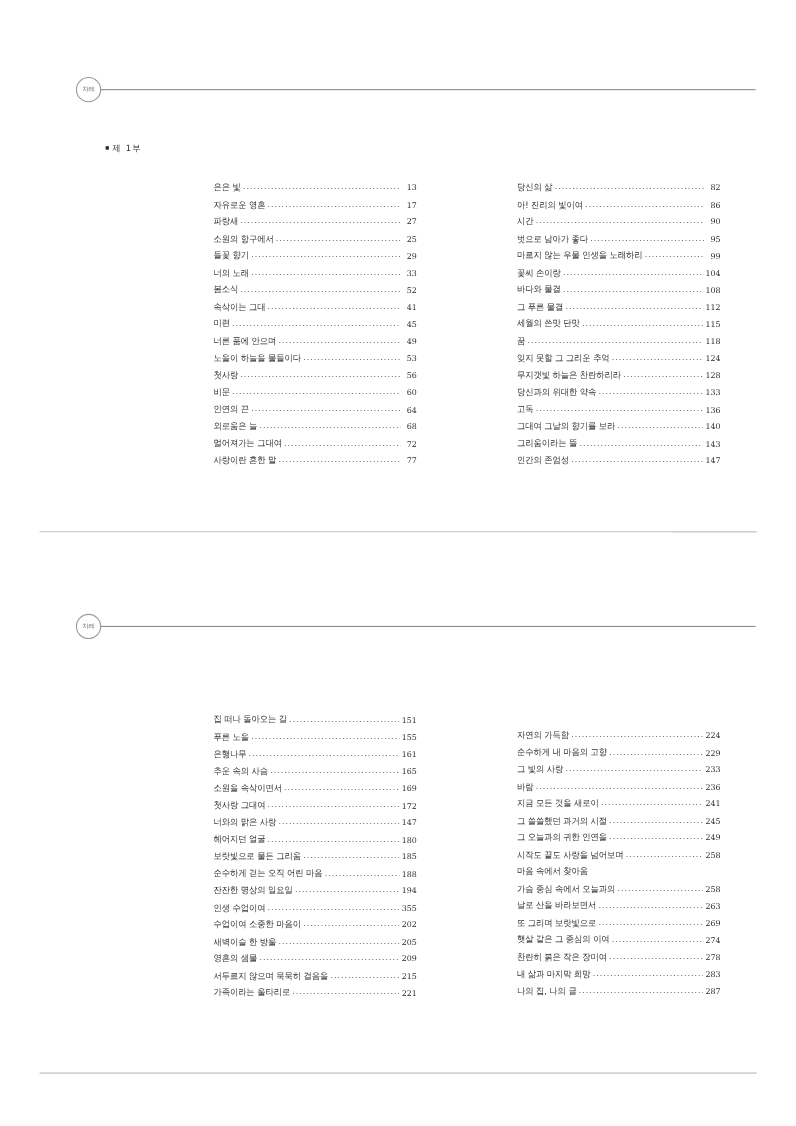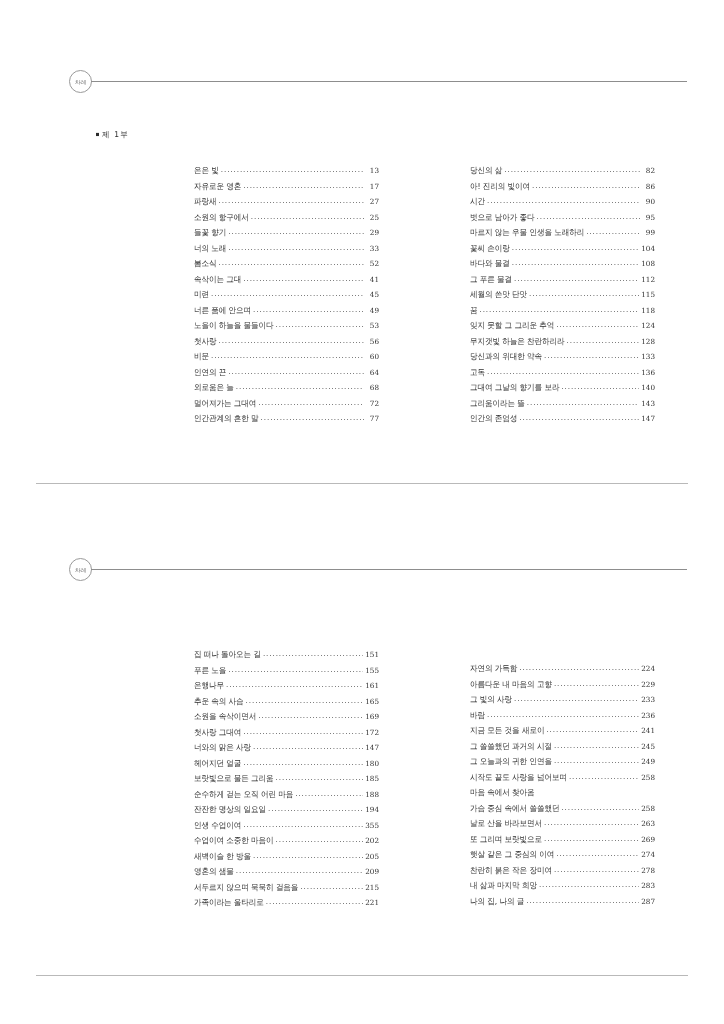--- a/index.html
+++ b/index.html
@@ -229,21 +229,21 @@
         <span class="toc-label">외로움은 늘</span>
         <span class="toc-leader"></span>
         <span class="toc-page">68</span>
       </div>
       <div class="toc-entry">
         <span class="toc-label">멀어져가는 그대여</span>
         <span class="toc-leader"></span>
         <span class="toc-page">72</span>
       </div>
       <div class="toc-entry">
-        <span class="toc-label">인간관계의 흔한 말</span>
+        <span class="toc-label">사랑이란 흔한 말</span>
         <span class="toc-leader"></span>
         <span class="toc-page">77</span>
       </div>
     </div>
   <div class="toc-col right" id="p1-right" style="top:166px">
       <div class="toc-entry">
         <span class="toc-label">당신의 삶</span>
         <span class="toc-leader"></span>
         <span class="toc-page">82</span>
       </div>
@@ -428,21 +428,21 @@
         <span class="toc-page">221</span>
       </div>
     </div>
   <div class="toc-col right" id="p2-right" style="top:180px">
       <div class="toc-entry">
         <span class="toc-label">자연의 가득함</span>
         <span class="toc-leader"></span>
         <span class="toc-page">224</span>
       </div>
       <div class="toc-entry">
-        <span class="toc-label">아름다운 내 마음의 고향</span>
+        <span class="toc-label">순수하게 내 마음의 고향</span>
         <span class="toc-leader"></span>
         <span class="toc-page">229</span>
       </div>
       <div class="toc-entry">
         <span class="toc-label">그 빛의 사랑</span>
         <span class="toc-leader"></span>
         <span class="toc-page">233</span>
       </div>
       <div class="toc-entry">
         <span class="toc-label">바람</span>
@@ -466,21 +466,21 @@
       </div>
       <div class="toc-entry">
         <span class="toc-label">시작도 끝도 사랑을 넘어보며</span>
         <span class="toc-leader"></span>
         <span class="toc-page">258</span>
       </div>
       <div class="toc-entry no-leader">
         <span class="toc-label">마음 속에서 찾아옴</span>
       </div>
       <div class="toc-entry">
-        <span class="toc-label">가슴 중심 속에서 쓸쓸했던</span>
+        <span class="toc-label">가슴 중심 속에서 오늘과의</span>
         <span class="toc-leader"></span>
         <span class="toc-page">258</span>
       </div>
       <div class="toc-entry">
         <span class="toc-label">날로 산을 바라보면서</span>
         <span class="toc-leader"></span>
         <span class="toc-page">263</span>
       </div>
       <div class="toc-entry">
         <span class="toc-label">또 그리며 보랏빛으로</span>

